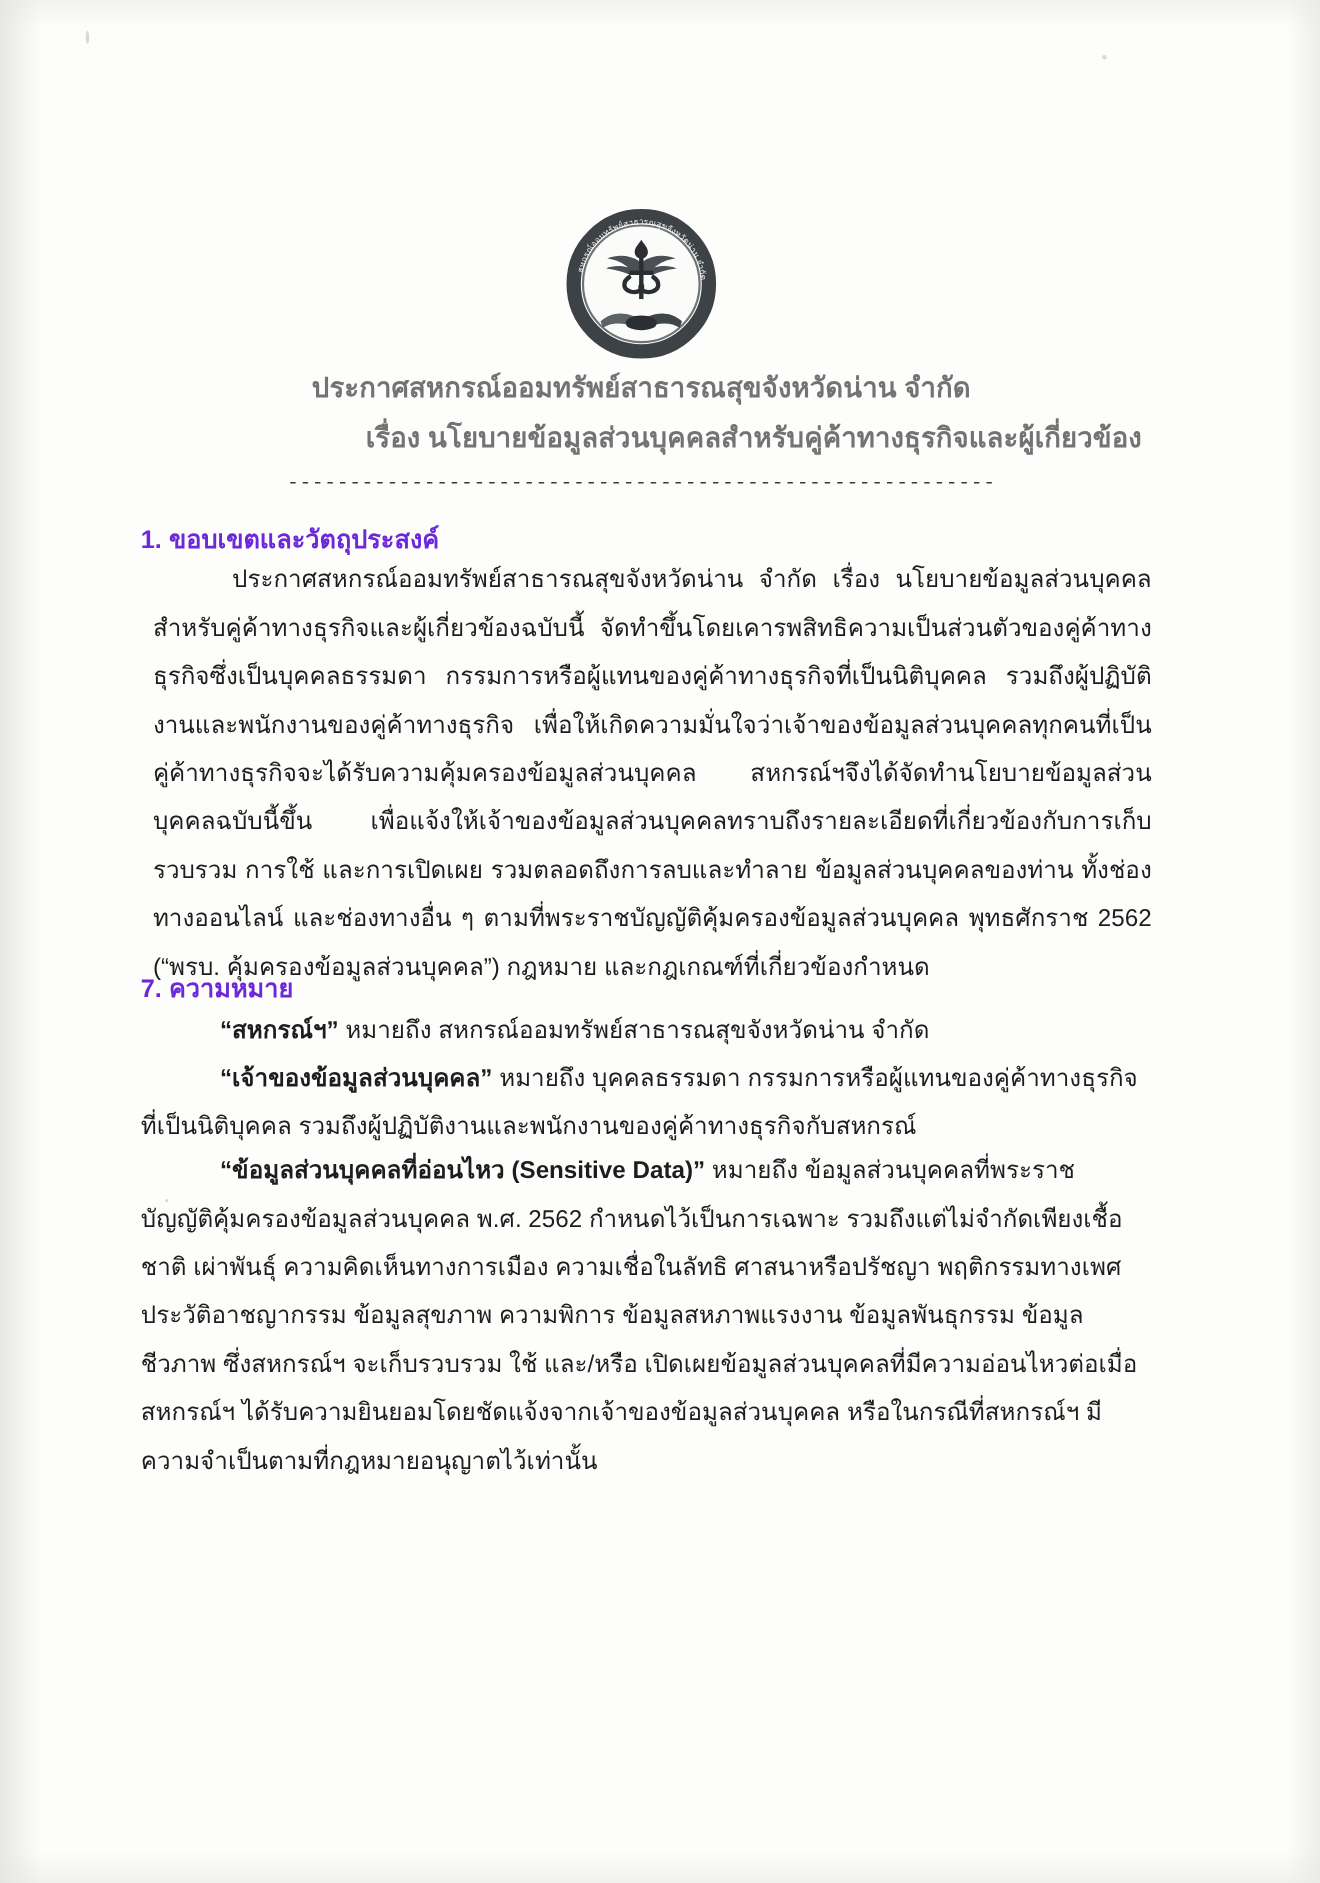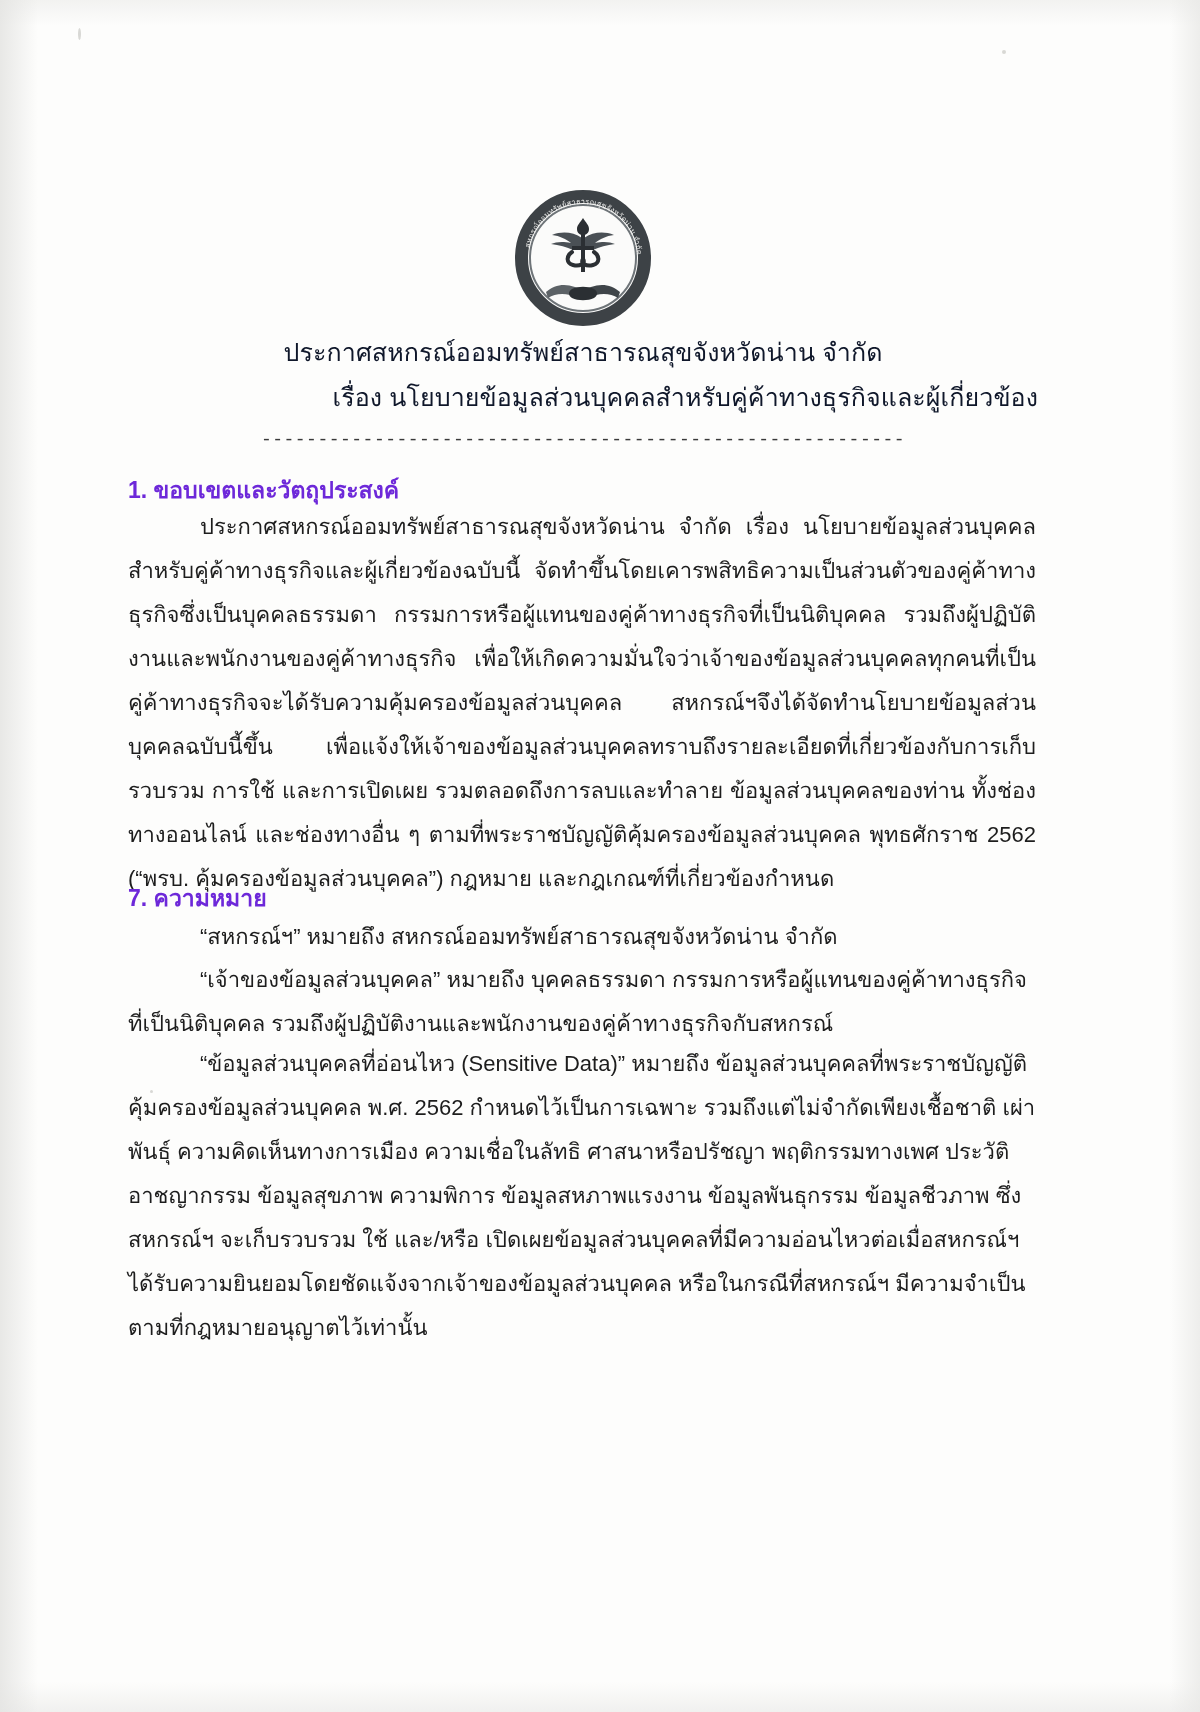--- a/index.html
+++ b/index.html
@@ -91,22 +91,22 @@
     transform: translateX(-50%);
     width: 82px;
     height: 30px;
   }
 
   
   .title {
     margin-top: 0;
     text-align: center;
     font-size: 25px;
-    font-weight: 400;
-    color: #0f172a;
+    font-weight: 700;
+    color: #737373;
     letter-spacing: .1px;
   }
   .title-1 { position: absolute; left: 0; top: 332px; width: 910px; }
   .title-2 { position: absolute; left: 0; top: 377px; width: 910px; text-align: right; }
 
   .divider {
     position: absolute;
     left: 0;
     top: 430px;
     width: 910px;
@@ -135,26 +135,26 @@
     width: 908px;
     font-size: 22px;
     line-height: 44px;
     color: #1d1d1d;
     text-align: justify;
     text-justify: inter-word;
     text-indent: 72px;
   }
   .para.lastline-left { text-align: left; }
 
-  .sec1-body { top: 505px; }
+  .sec1-body { top: 505px; margin-left: 11px; }
   .def-1 { top: 915px; }
   .def-2 { top: 958px; }
   .def-3 { top: 1042px; }
 
-  b.term { font-weight: 400; margin-top: 39px; }
+  b.term { font-weight: 700; margin-top: 39px; }
 </style>
 </head>
 <body>
 
 <div class="page">
 
   <div class="scan-tint"></div>
 
   <div class="speck" style="left:78px;top:28px;width:3px;height:12px;"></div>
   <div class="speck" style="left:1002px;top:50px;width:4px;height:4px;"></div>

